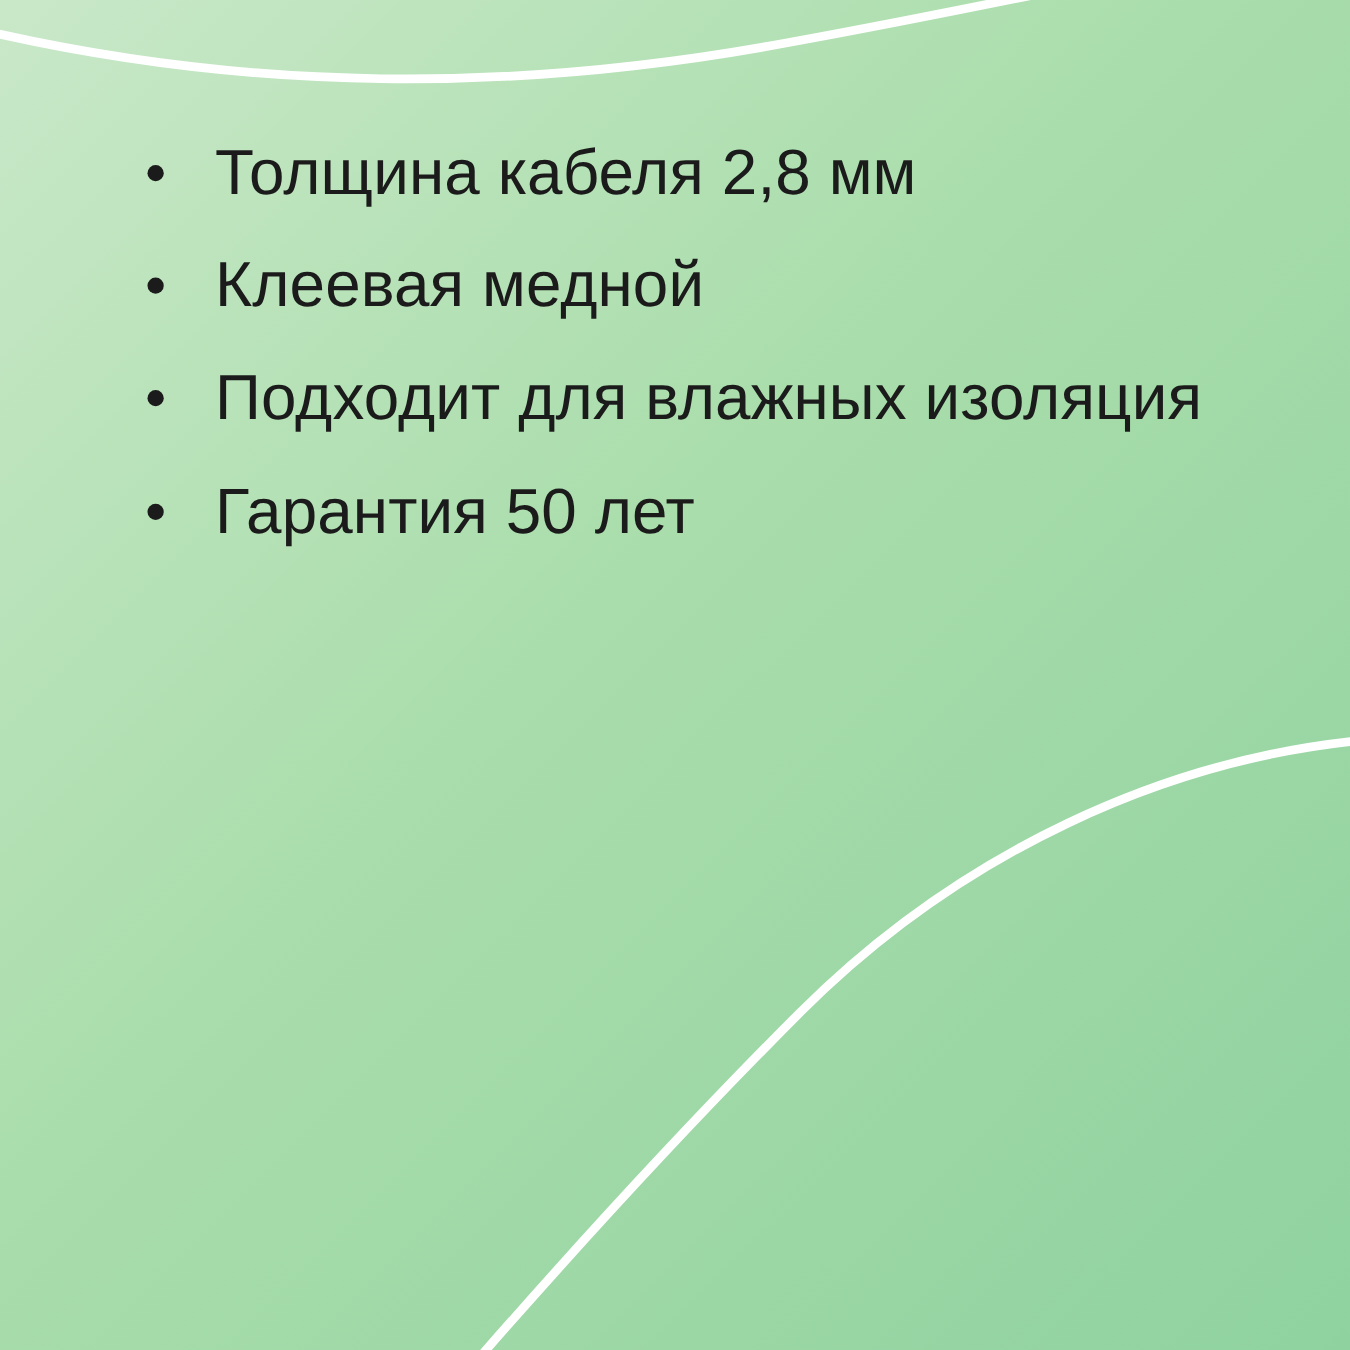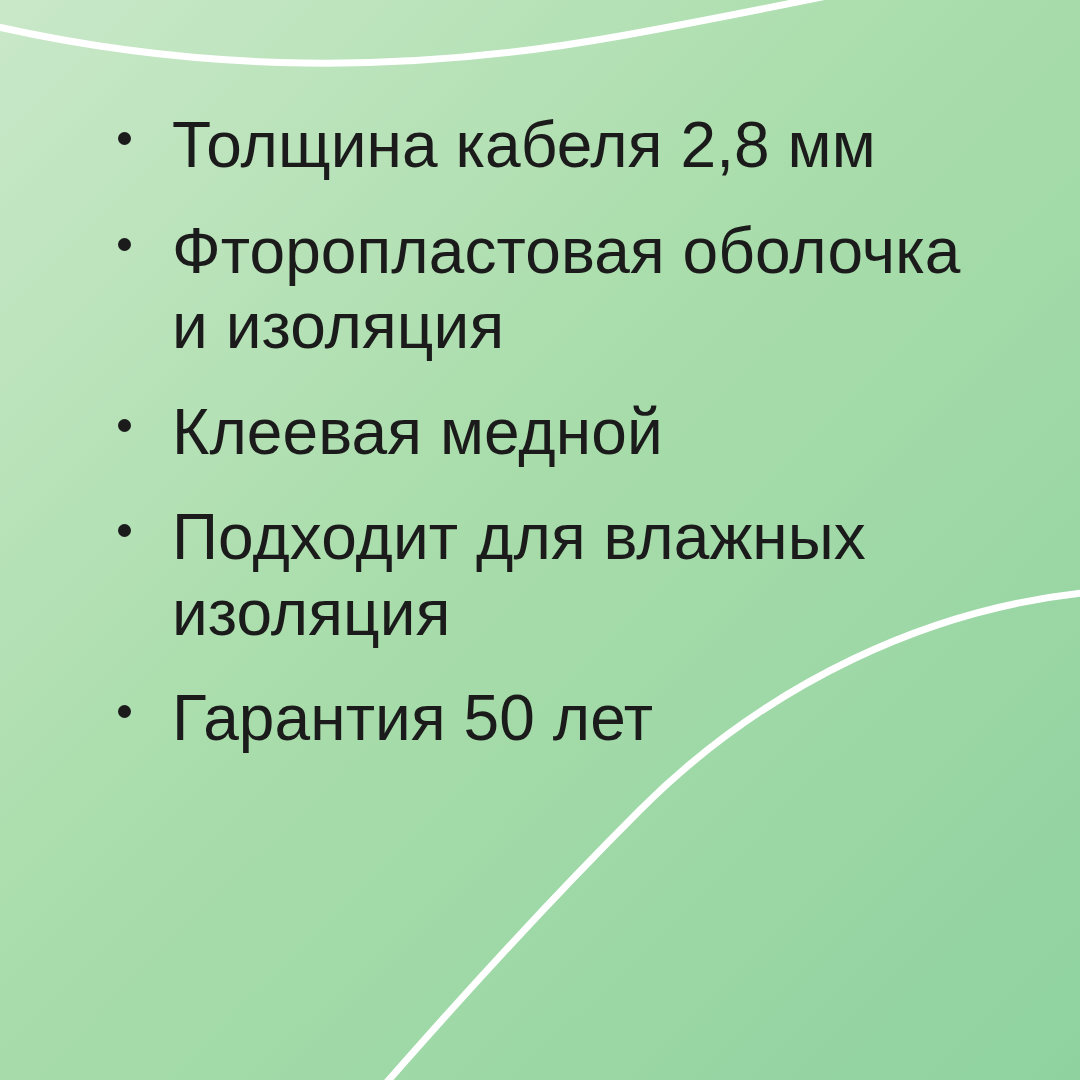--- a/index.html
+++ b/index.html
@@ -45,21 +45,21 @@
     list-style: none;
     margin: 0;
     padding: 0;
   }
 
   li.feature-item {
     position: relative;
     padding-left: 68px;
     margin: 0 0 30px 0;
     color: #1b1b1b;
-    font-size: 64px;
+    font-size: 51px;
     line-height: 1.18;
     letter-spacing: 0.1px;
     font-weight: 400;
   }
 
   li.feature-item:last-child {
     margin-bottom: 0;
   }
 
   li.feature-item .bullet {
@@ -89,24 +89,20 @@
 
   <div class="content">
     <ul class="feature-list">
 
       <li class="feature-item">
         <span class="bullet"></span>
         <span class="item-text">Толщина кабеля 2,8 мм</span>
       </li>
 
 
-      <li class="feature-item">
-        <span class="bullet"></span>
-        <span class="item-text">Фторопластовая оболочка и изоляция</span>
-      </li>
 
       <li class="feature-item">
         <span class="bullet"></span>
         <span class="item-text">Клеевая медной</span>
       </li>
 
       <li class="feature-item">
         <span class="bullet"></span>
         <span class="item-text">Подходит для влажных изоляция</span>
       </li>

